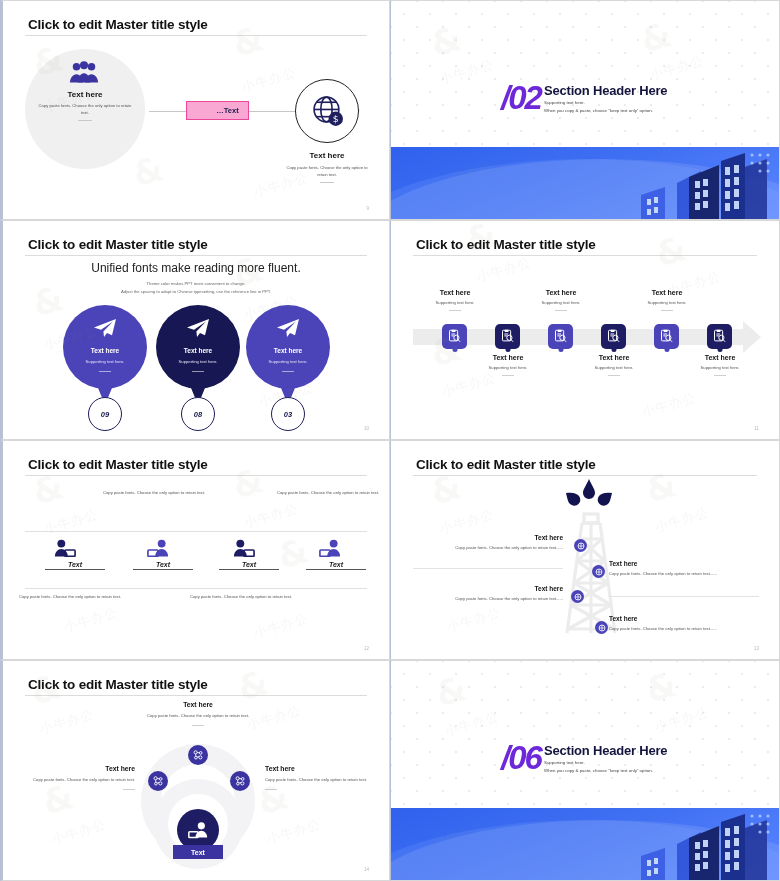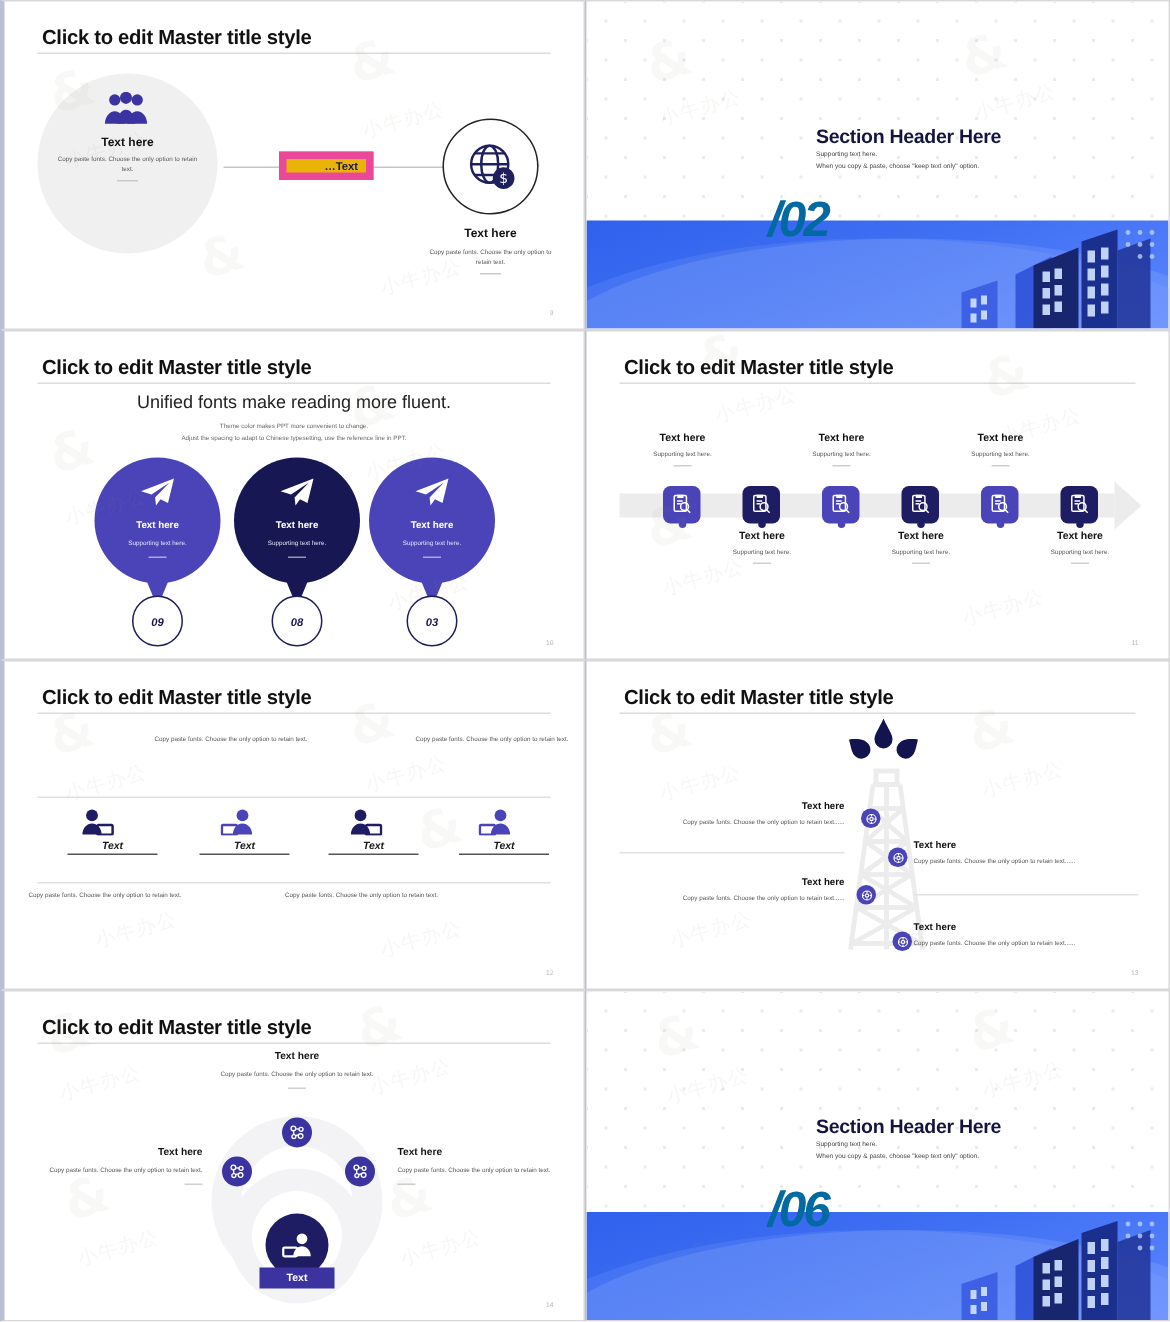--- a/index.html
+++ b/index.html
@@ -96,21 +96,21 @@
   .s1-arrowhead {
     position: absolute; left: 352px; top: 106px;
     width: 0; height: 0;
     border-left: 5px solid #bdbdbd;
     border-top: 3px solid transparent;
     border-bottom: 3px solid transparent;
   }
   .s1-box {
     position: absolute; left: 183px; top: 100px;
     width: 63px; height: 19px;
-    border: 5px solid #ec4899; background: #eab308;
+    border: 1px solid #ec4899; background: #f9a8d4;
     display: flex; align-items: center; justify-content: center;
     font-size: 7.5px; font-weight: 700; color: #1b1b4d; padding-left: 20px;
   }
   .s1-smallcircle {
     position: absolute; left: 292px; top: 78px;
     width: 64px; height: 64px;
     border-radius: 50%;
     border: 1.2px solid #222;
     background: #fff;
   }
@@ -134,24 +134,24 @@
   }
   .sec-dots {
     position: absolute; left: 0; right: 0; top: 0; height: 148px;
     background-image:
       radial-gradient(circle, #e9ebf3 1.1px, transparent 1.2px),
       radial-gradient(circle, #e9ebf3 1.1px, transparent 1.2px);
     background-size: 26px 26px, 26px 26px;
     background-position: 0 0, 13px 13px;
   }
   .sec-num {
-    position: absolute; left: 121px; top: 78px;
+    position: absolute; left: 110px; top: 78px;
     font-family: "Liberation Sans", sans-serif;
     font-size: 33px; font-weight: 700; font-style: italic;
-    color: #0369a1; letter-spacing: -2px; margin-top: 48px;
+    color: #6d28d9; letter-spacing: -2px;
   }
   .sec-h {
     position: absolute; left: 153px; top: 82px;
     font-size: 13px; font-weight: 700; color: #14143f;
     letter-spacing: -.2px;
   }
   .sec-s1 {
     position: absolute; left: 153px; top: 99px;
     font-size: 4.4px; color: #444;
   }

